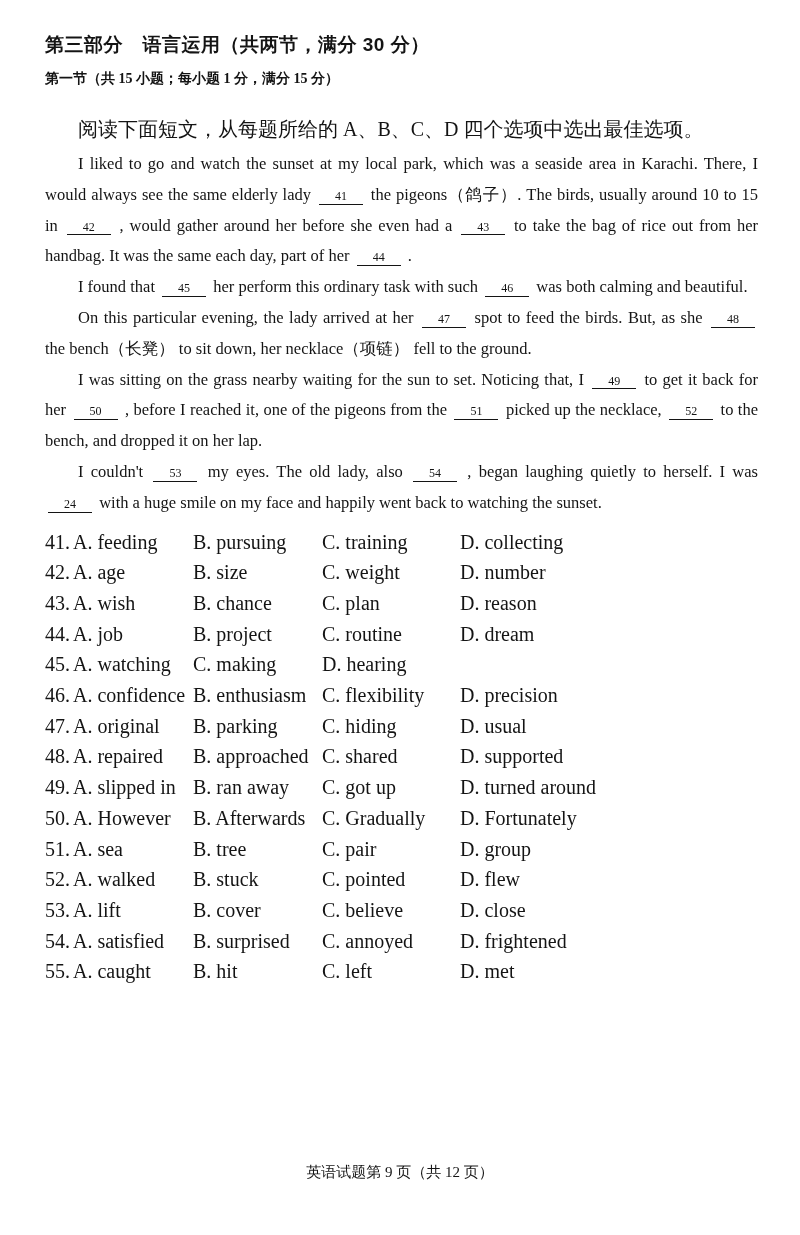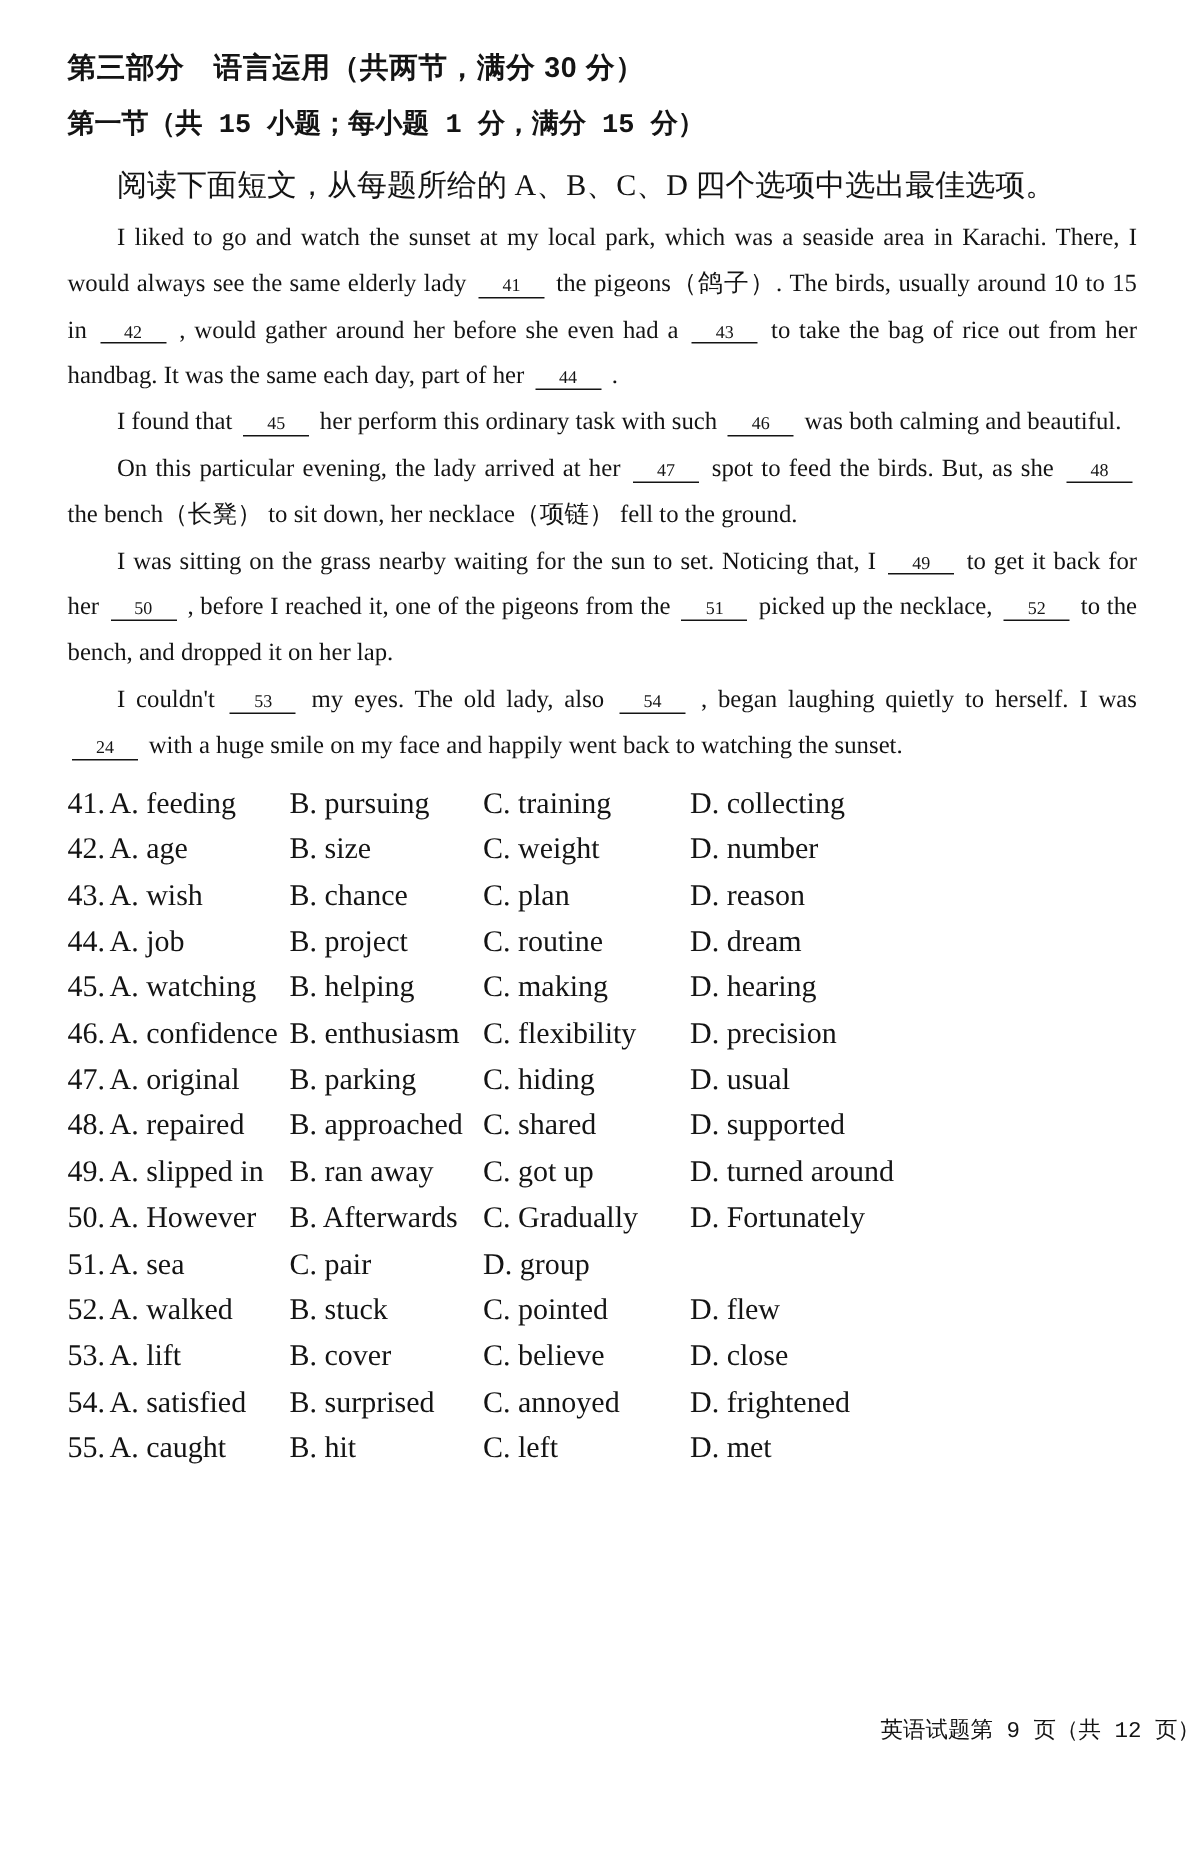--- a/index.html
+++ b/index.html
@@ -15,24 +15,24 @@
     overflow: hidden;
   }
   .part-title {
     font-family: "Liberation Sans", sans-serif;
     font-size: 19px;
     font-weight: bold;
     margin: 0 0 12px 0;
     letter-spacing: 0.5px;
   }
   .section-title {
-    font-family: Liberation Mono, monospace;
-    font-size: 18px;
+    font-family: Liberation Serif, serif;
+    font-size: 14px;
     font-weight: bold;
-    margin: 0 0 16px 0;
+    margin: 0 0 28px 0;
   }
   .instructions {
     font-size: 20px;
     margin: 0 0 6px 0;
     text-indent: 33px;
   }
   .para {
     margin: 0;
     font-size: 16.5px;
     line-height: 30.8px;
@@ -54,24 +54,23 @@
   .opt-row {
     display: grid;
     grid-template-columns: 28px 120px 129px 138px auto;
     font-size: 20px;
     line-height: 30.7px;
   }
   .footer {
     position: absolute;
     left: 0;
     right: 0;
-    bottom: 72px;
-    text-align: right;
+    bottom: 53px;
+    text-align: center;
     font-size: 15px;
-    font-family: Liberation Mono, monospace;
   }
 </style>
 </head>
 <body>
 
 <div class="page">
   <h1 class="part-title">第三部分　语言运用（共两节，满分 30 分）</h1>
   <h2 class="section-title">第一节（共 15 小题；每小题 1 分，满分 15 分）</h2>
   <p class="instructions">阅读下面短文，从每题所给的 A、B、C、D 四个选项中选出最佳选项。</p>
 
@@ -108,21 +107,20 @@
       <div class="opt-row">
         <span class="opt-num">44.</span>
         <span class="opt-choice">A. job</span>
         <span class="opt-choice">B. project</span>
         <span class="opt-choice">C. routine</span>
         <span class="opt-choice">D. dream</span>
       </div>
       <div class="opt-row">
         <span class="opt-num">45.</span>
         <span class="opt-choice">A. watching</span>
-        <span class="opt-choice">B. helping</span>
         <span class="opt-choice">C. making</span>
         <span class="opt-choice">D. hearing</span>
       </div>
       <div class="opt-row">
         <span class="opt-num">46.</span>
         <span class="opt-choice">A. confidence</span>
         <span class="opt-choice">B. enthusiasm</span>
         <span class="opt-choice">C. flexibility</span>
         <span class="opt-choice">D. precision</span>
       </div>
@@ -150,20 +148,21 @@
       <div class="opt-row">
         <span class="opt-num">50.</span>
         <span class="opt-choice">A. However</span>
         <span class="opt-choice">B. Afterwards</span>
         <span class="opt-choice">C. Gradually</span>
         <span class="opt-choice">D. Fortunately</span>
       </div>
       <div class="opt-row">
         <span class="opt-num">51.</span>
         <span class="opt-choice">A. sea</span>
+        <span class="opt-choice">B. tree</span>
         <span class="opt-choice">C. pair</span>
         <span class="opt-choice">D. group</span>
       </div>
       <div class="opt-row">
         <span class="opt-num">52.</span>
         <span class="opt-choice">A. walked</span>
         <span class="opt-choice">B. stuck</span>
         <span class="opt-choice">C. pointed</span>
         <span class="opt-choice">D. flew</span>
       </div>

